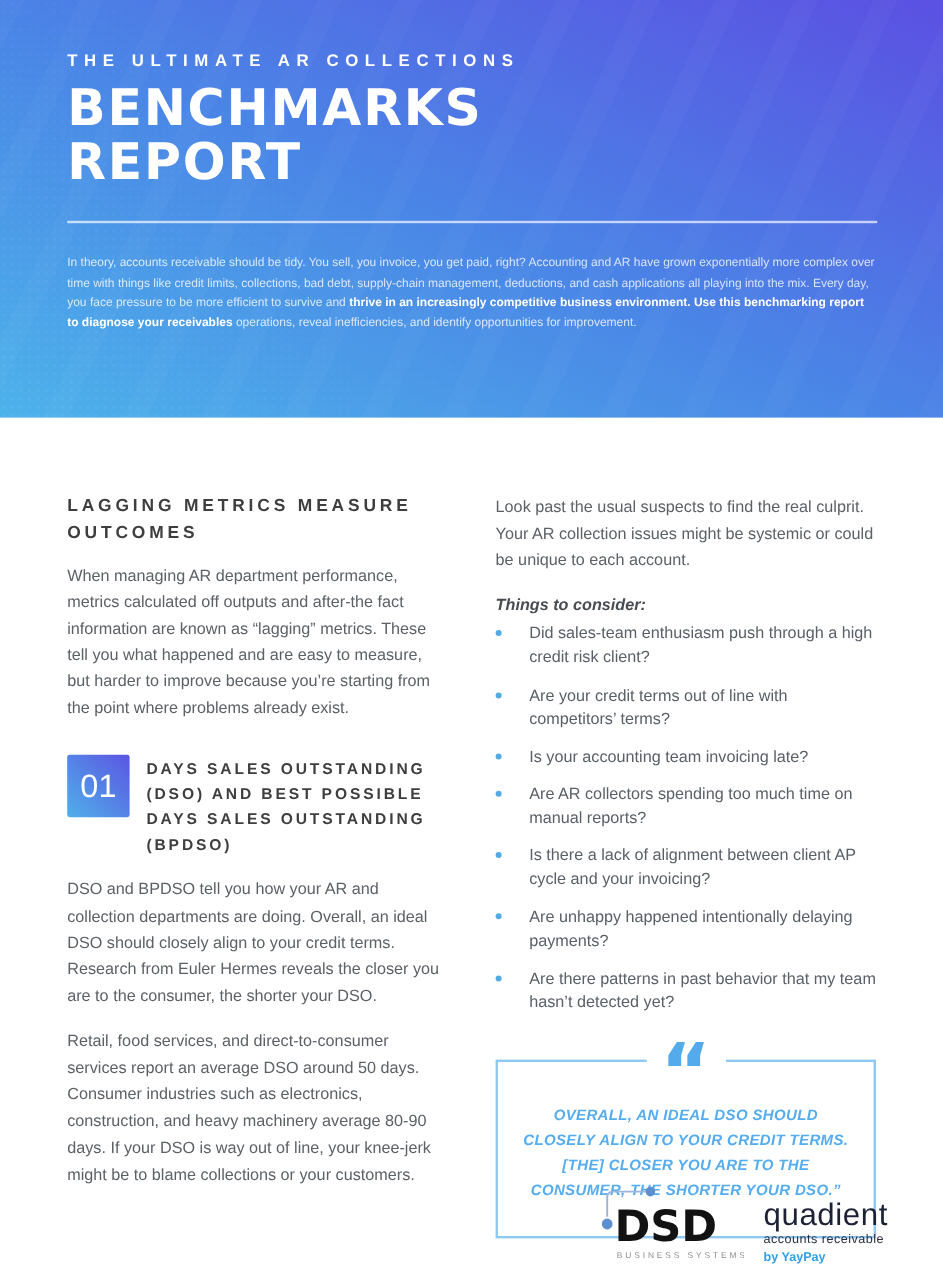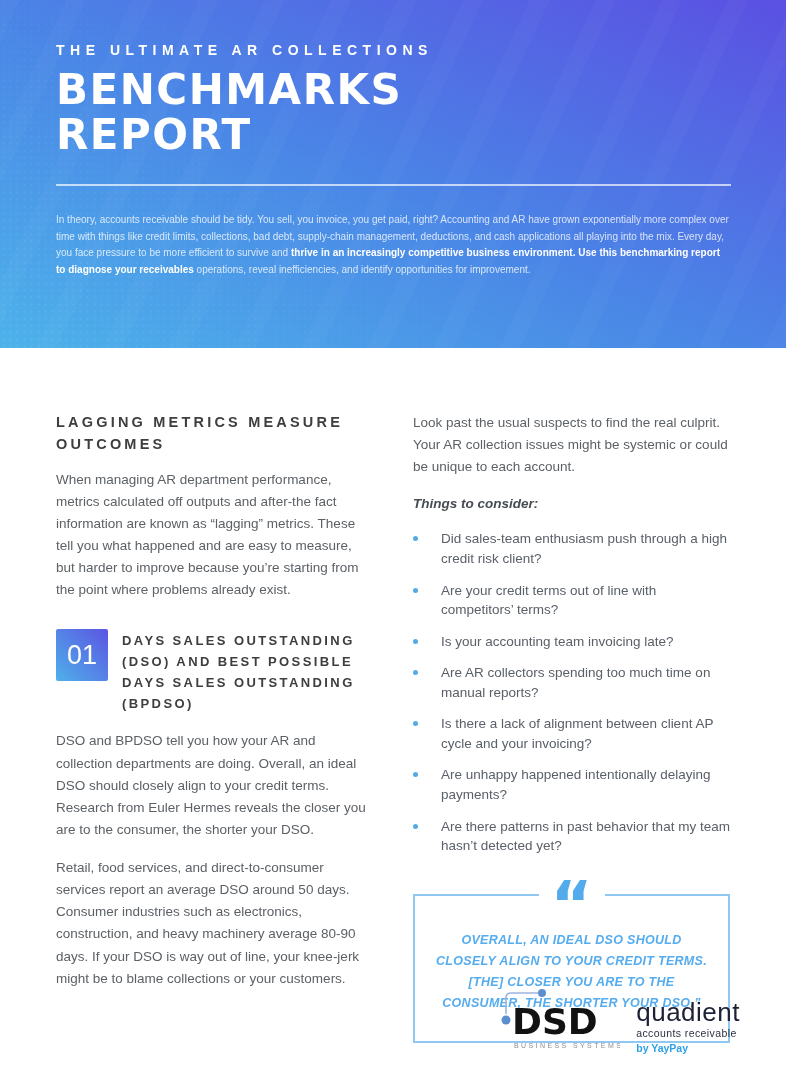--- a/index.html
+++ b/index.html
@@ -128,21 +128,21 @@
     letter-spacing: 2.4px;
     line-height: 1.6;
     padding-top: 2px;
   }
 
   .things-intro {
     color: #474c52;
     font-size: 13.5px;
     font-weight: 700;
     font-style: italic;
-    margin: 18px 0 18px 0;
+    margin: 18px 0 7px 0;
   }
 
   ul.bullet-list { list-style: none; margin: 0 0 10px 0; }
   ul.bullet-list li {
     display: flex;
     gap: 23px;
     margin-bottom: 12px;
   }
   .bullet-dot {
     flex: 0 0 5px;

